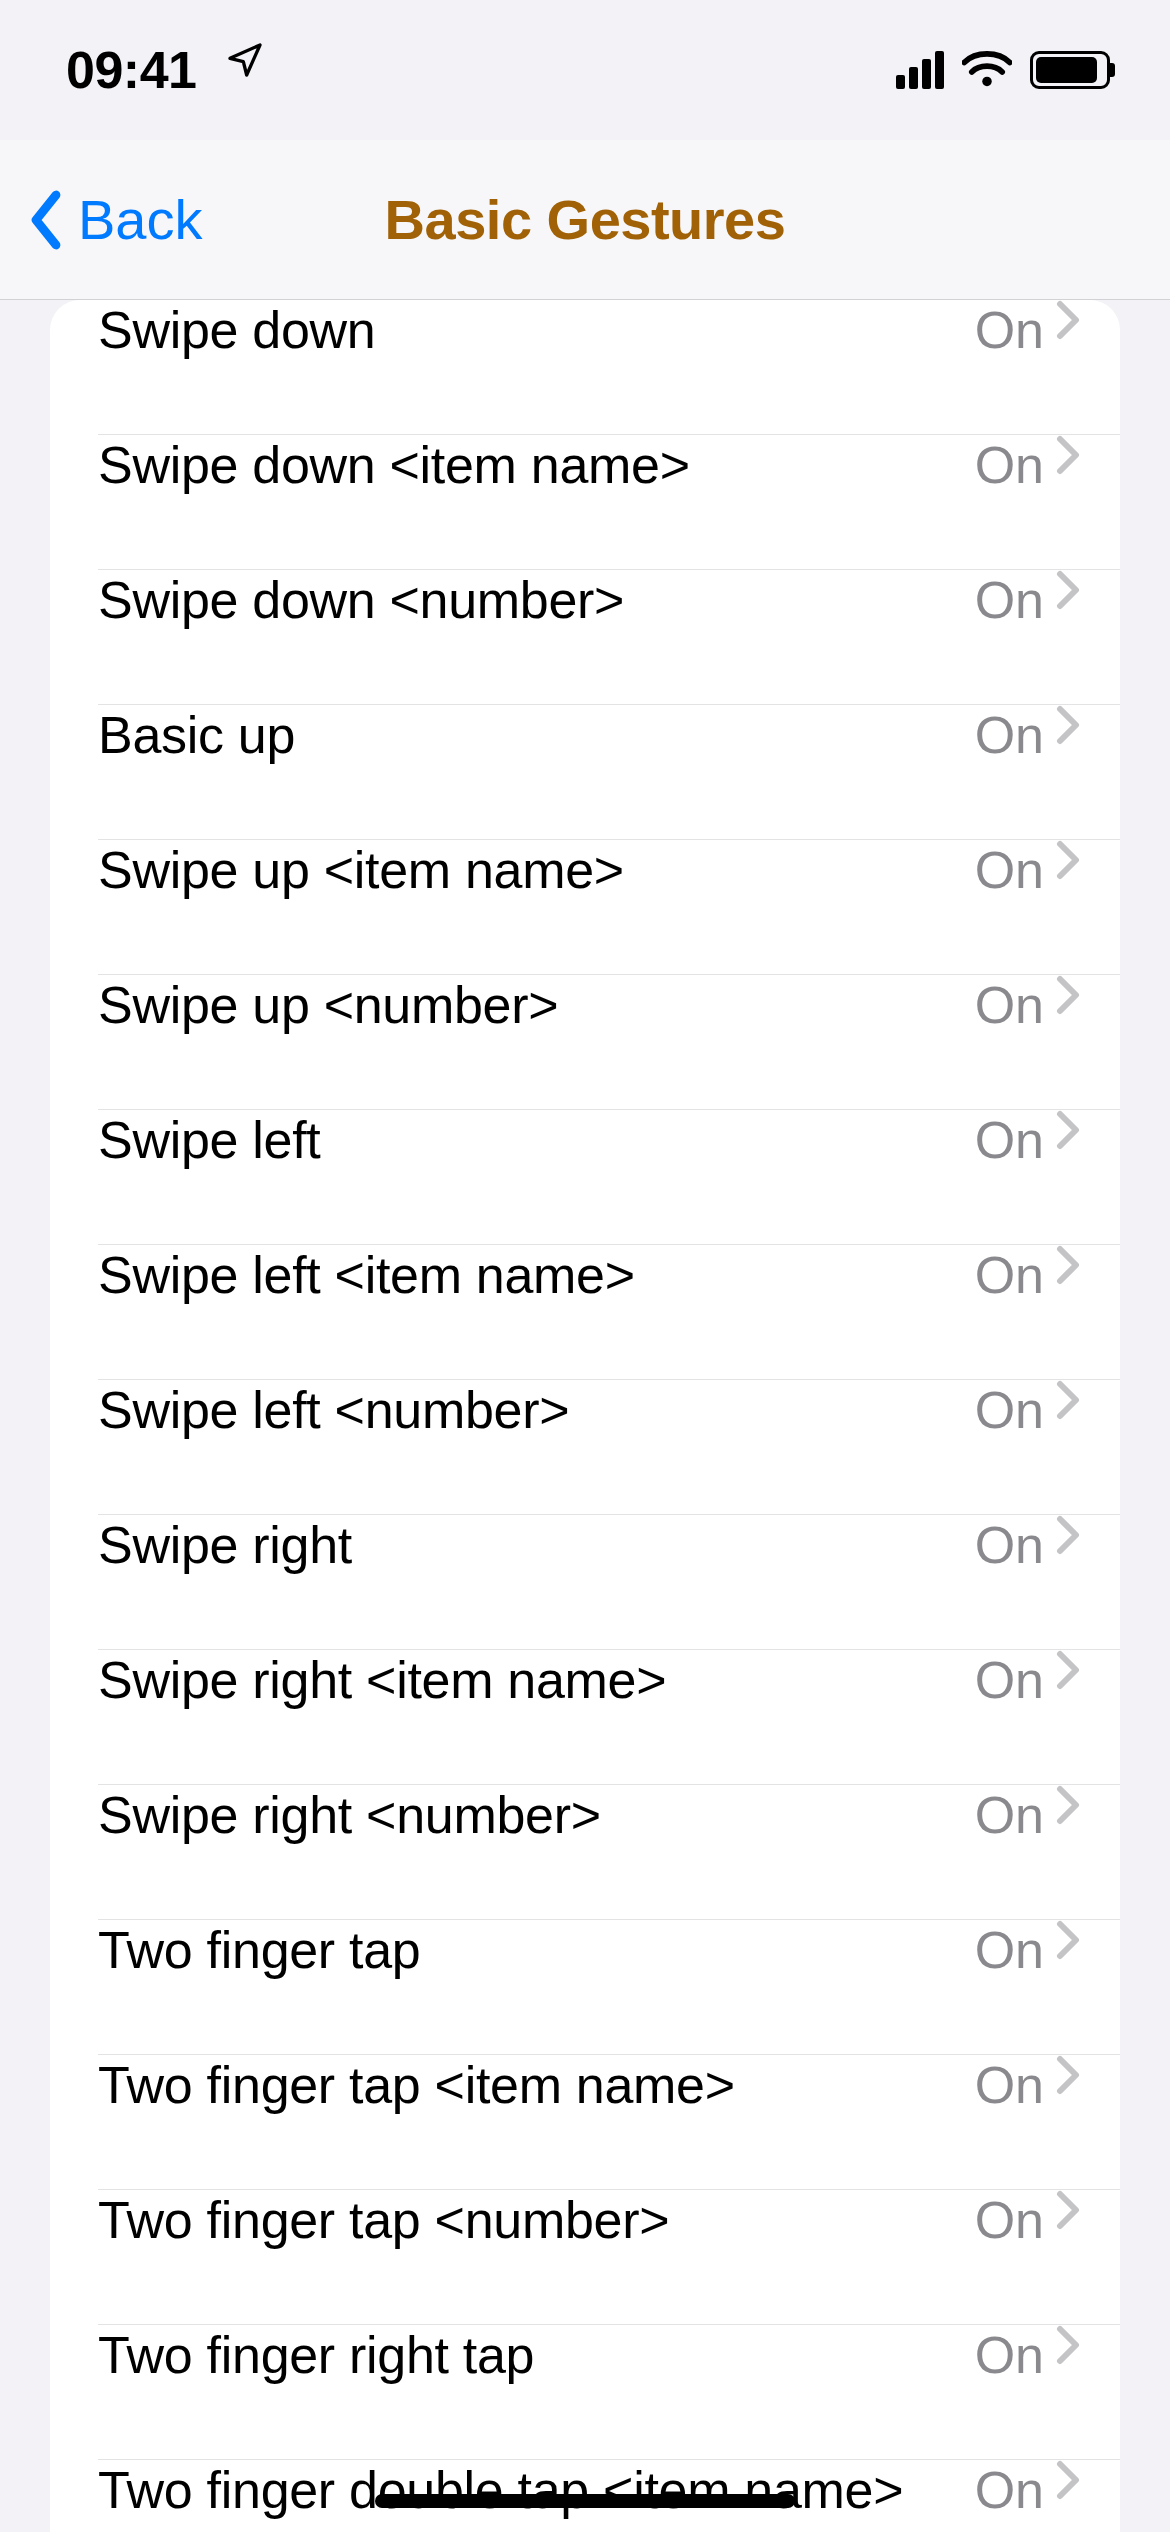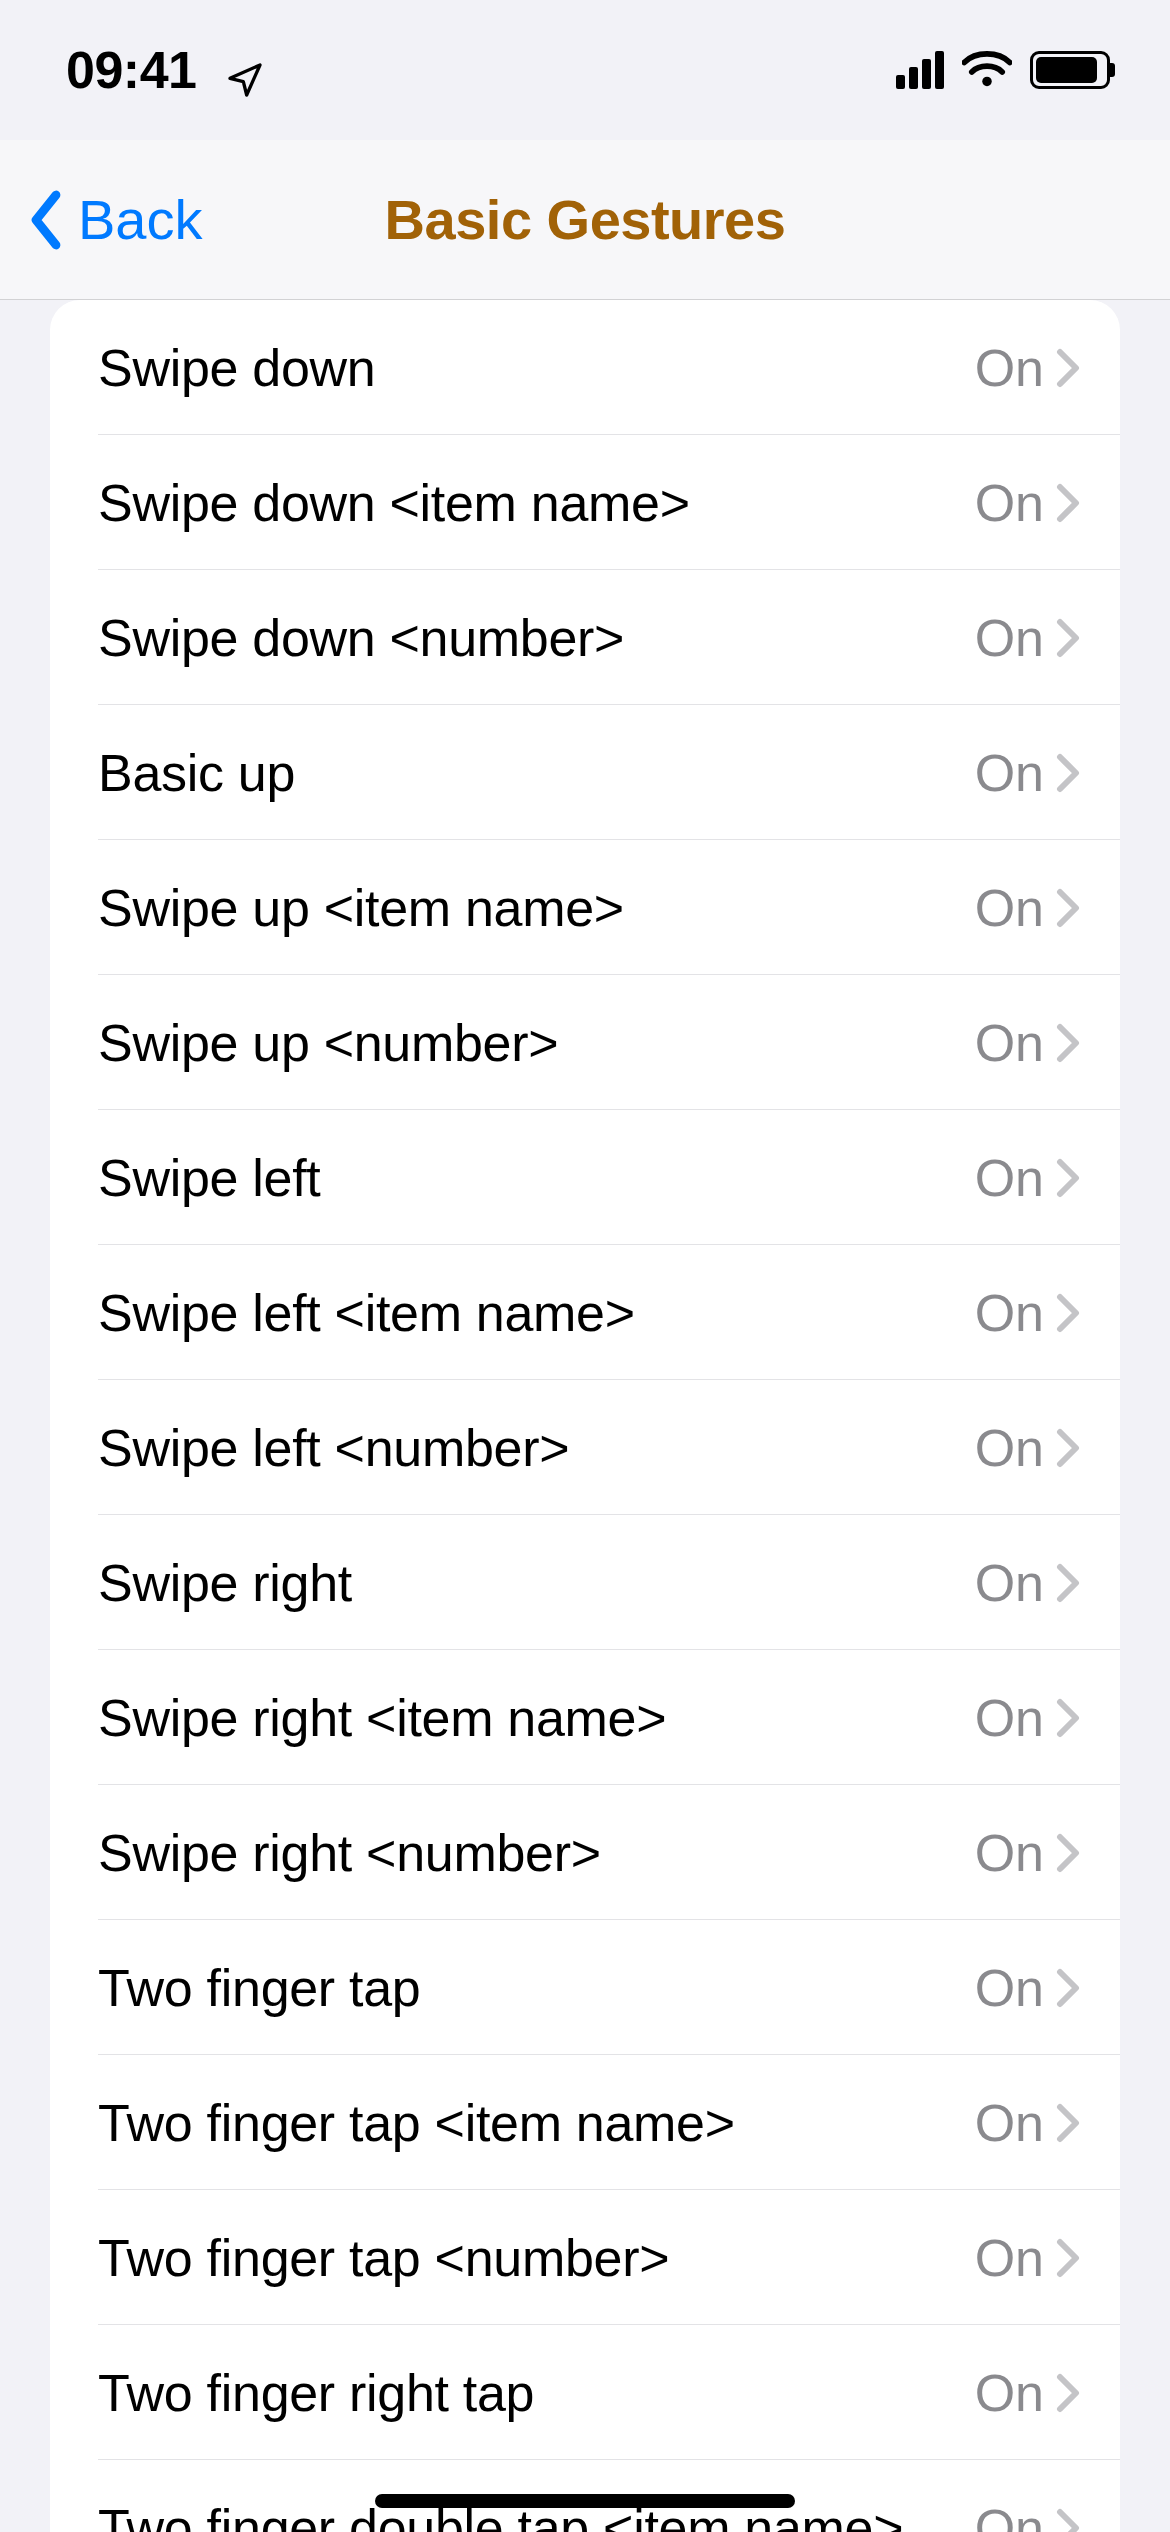--- a/index.html
+++ b/index.html
@@ -15,21 +15,21 @@
       height:140px;
       display:flex;
       align-items:center;
       justify-content:space-between;
       padding:0 60px 0 66px;
       font-size:52px;
       font-weight:600;
       letter-spacing:-0.5px;
       color:#000;
     }
-    .status-left{display:flex;align-items:flex-end;gap:28px;}
+    .status-left{display:flex;align-items:flex-start;gap:28px;}
     .status-right{display:flex;align-items:center;gap:18px;}
     .loc-icon svg{width:40px;height:40px;display:block;}
     .cell-bars{display:flex;align-items:flex-end;gap:4px;}
     .cell-bars span{width:9px;background:#000;border-radius:2px;}
     .cell-bars span:nth-child(1){height:14px;}
     .cell-bars span:nth-child(2){height:22px;}
     .cell-bars span:nth-child(3){height:30px;}
     .cell-bars span:nth-child(4){height:38px;}
     .wifi-icon svg{width:50px;height:38px;display:block;}
     .battery{width:80px;height:38px;border:3px solid #000;border-radius:9px;position:relative;display:flex;align-items:center;padding:3px;}
@@ -67,21 +67,21 @@
       height:2232px;
       overflow:hidden;
     }
     .group{
       background:#fff;
       border-radius:30px;
       overflow:hidden;
     }
     .row{
       display:flex;
-      align-items:center;
+      align-items:flex-start;
       height:135px;
       padding:0 40px 0 48px;
       position:relative;
     }
     .row:not(:last-child)::after{
       content:"";
       position:absolute;
       left:48px;right:0;bottom:0;
       height:1px;
       background:#e3e3e6;

